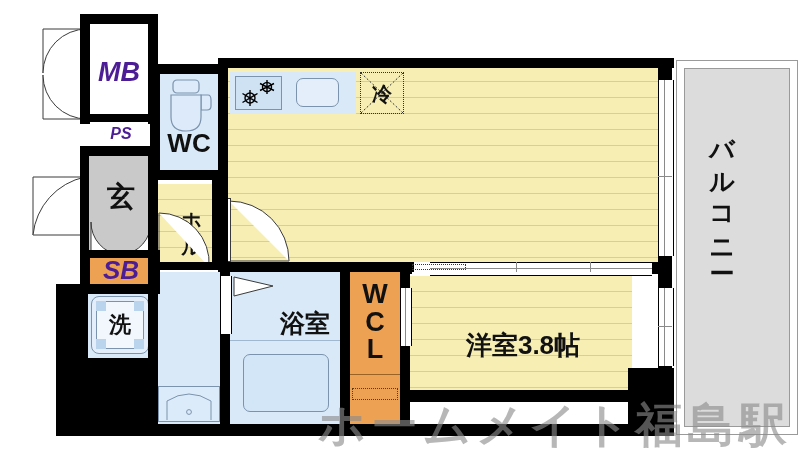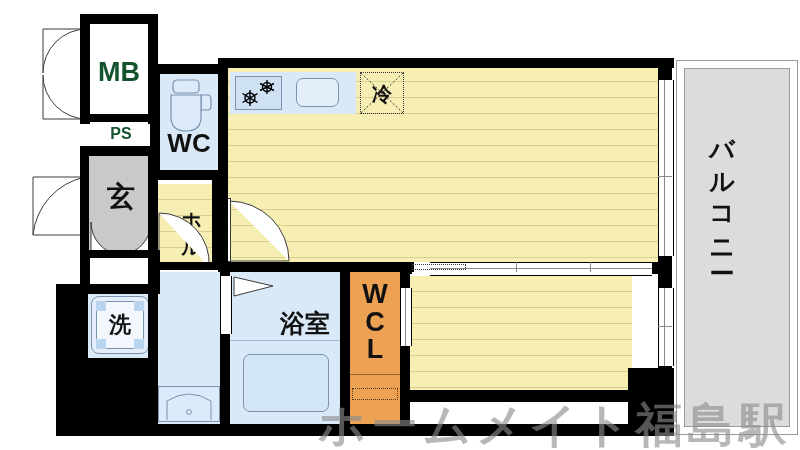--- a/index.html
+++ b/index.html
@@ -31,21 +31,21 @@
   .lbl.c{transform:translate(-50%,-50%);}
   .vlabel{position:absolute;color:#111;font-weight:bold;
           writing-mode:vertical-rl;text-orientation:upright;
           letter-spacing:6px;transform:translate(-50%,-50%);line-height:1;}
   .stacked{position:absolute;transform:translate(-50%,-50%);
            text-align:center;font-weight:bold;color:#111;line-height:1.02;}
 
   
   .boxlbl{position:absolute;box-sizing:border-box;display:flex;
           align-items:center;justify-content:center;
-          font-weight:bold;color:#14532d;border:1px solid #000;}
+          font-weight:bold;color:#4c1d95;border:1px solid #000;font-style:italic;}
 
   
   .fixture{position:absolute;box-sizing:border-box;}
   .hairline{border:1px solid #7b93ad;}
   .rnd{border-radius:7px;}
 
   
   .sash{position:absolute;background:#ffffff;border-top:1px solid #000;border-bottom:1px solid #000;}
   .sashv{position:absolute;background:#ffffff;border-left:1px solid #000;border-right:1px solid #000;}
   .sashline{position:absolute;background:#8a8a8a;}
@@ -89,20 +89,21 @@
   <div class="fixture dotted" style="left:360px;top:72px;width:44px;height:42px;background:transparent;">
     <svg width="42" height="40" viewBox="0 0 42 40" style="display:block;position:absolute;left:0;top:0">
       <path d="M0 0 L42 40 M42 0 L0 40" stroke="#333" stroke-width="1" stroke-dasharray="2,2" fill="none"></path>
     </svg>
     <div class="lbl c" style="left:21px;top:21px;font-size:20px;">冷</div>
   </div>
 
   <div class="room f-ldk" style="left:404px;top:276px;width:228px;height:117px;overflow:hidden;">
     <div class="stripes"></div>
   </div>
+  <div class="lbl c" style="left:523px;top:345px;font-size:26px;">洋室3.8帖</div>
 
   <div class="room f-orange" style="left:348px;top:272px;width:54px;height:153px;"></div>
   <div class="abs" style="left:348px;top:374px;width:54px;height:0;border-top:1.5px solid #9a6325;"></div>
   <div class="abs dotted" style="left:352px;top:388px;width:46px;height:12px;border:1px dotted #5c3b13;"></div>
   <div class="stacked" style="left:375px;top:322px;font-size:27px;">
     <div>W</div>
     <div>C</div>
     <div>L</div>
   </div>
 
@@ -164,20 +165,21 @@
     <path d="M1 34 L1 1 A33 33 0 0 0 30 34 Z" fill="#ffffff" stroke="#3a3a3a" stroke-width="1"></path>
     <path d="M61 34 L61 1 A33 33 0 0 1 32 34 Z" fill="#ffffff" stroke="#3a3a3a" stroke-width="1"></path>
   </svg>
 
   <svg class="abs" style="left:18px;top:176px;width:68px;height:62px;">
     <path d="M67 1 L15 1 M15 1 L15 59 L67 59" fill="none" stroke="#3a3a3a" stroke-width="1"></path>
     <path d="M67 1 A66 66 0 0 0 15 59" fill="#ffffff" stroke="#3a3a3a" stroke-width="1"></path>
   </svg>
   <div class="abs" style="left:80px;top:174px;width:9px;height:64px;background:#ffffff;border:1px solid #3a3a3a;"></div>
 
+  <div class="boxlbl f-orange" style="left:88px;top:254px;width:66px;height:32px;font-size:26px;">SB</div>
 
   <div class="boxlbl f-white" style="left:88px;top:24px;width:62px;height:96px;font-size:27px;border:none;">MB</div>
 
   <svg class="abs" style="left:42px;top:28px;width:46px;height:92px;">
     <path d="M45 1 L1 1 L1 45 M45 91 L1 91 L1 47" fill="none" stroke="#3a3a3a" stroke-width="1"></path>
     <path d="M45 1 A44 44 0 0 0 1 45" fill="#ffffff" stroke="#3a3a3a" stroke-width="1"></path>
     <path d="M45 91 A44 44 0 0 1 1 47" fill="#ffffff" stroke="#3a3a3a" stroke-width="1"></path>
   </svg>
   <div class="abs" style="left:80px;top:26px;width:9px;height:94px;background:#ffffff;border:1px solid #3a3a3a;"></div>
 

